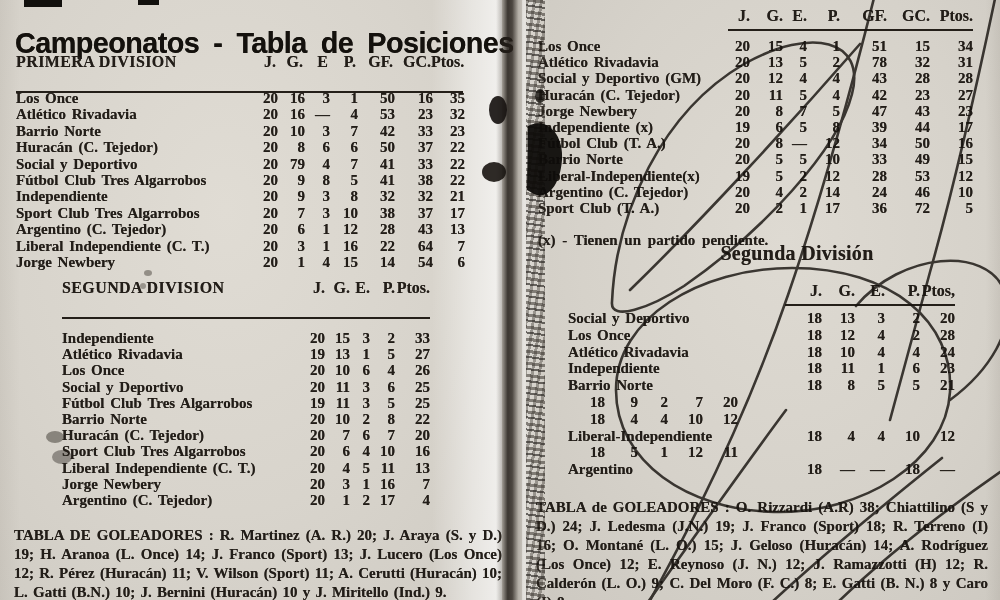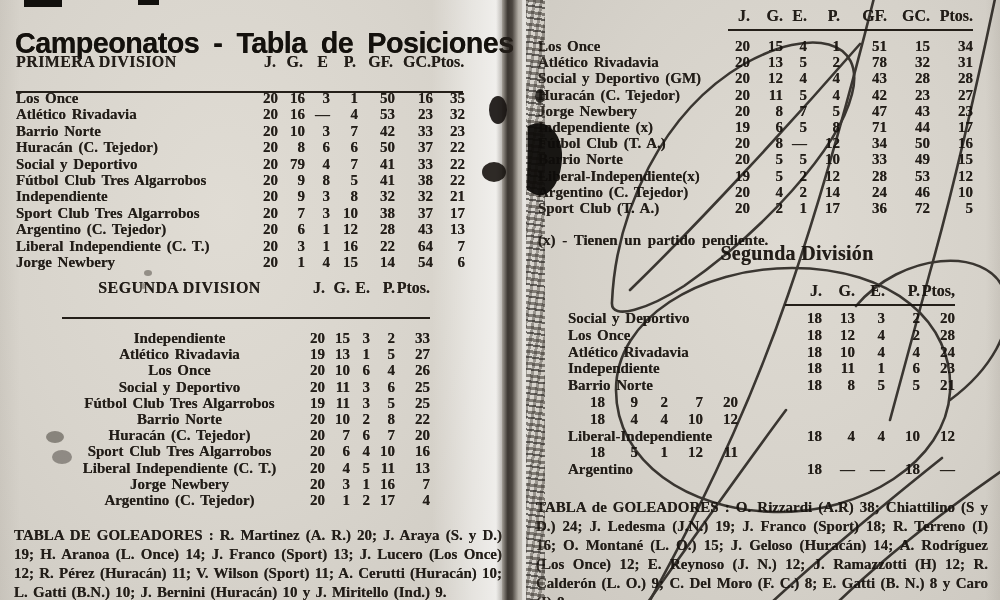--- a/index.html
+++ b/index.html
@@ -51,21 +51,21 @@
   .trow{display:flex;align-items:baseline;white-space:nowrap;}
   .trow .name{flex:0 0 auto;text-align:left;word-spacing:2px;overflow:visible;}
   .cell{flex:0 0 auto;text-align:right;}
   
   .lp1 .name{width:237px;}
   .lp1 .c0{width:25px}.lp1 .c1{width:27px}.lp1 .c2{width:25px}.lp1 .c3{width:28px}
   .lp1 .c4{width:37px}.lp1 .c5{width:38px}.lp1 .c6{width:32px}
   #lp1-rows{left:16px;top:90px;font:700 15px/16.4px "Liberation Serif",serif;}
   #lp1-head{left:16px;top:52px;width:447px;}
   
-  .lp2 .name{width:235px;text-align:center;}
+  .lp2 .name{width:235px;}
   .lp2 .c0{width:28px}.lp2 .c1{width:25px}.lp2 .c2{width:20px}.lp2 .c3{width:25px}.lp2 .c4{width:35px}
   #lp2-rows{left:62px;top:330px;font:700 15px/16.2px "Liberation Serif",serif;}
   #lp2-head{left:62px;top:278px;width:368px;}
   
   .rp1 .name{width:190px;}
   .rp1 .c0{width:22px}.rp1 .c1{width:33px}.rp1 .c2{width:24px}.rp1 .c3{width:33px}
   .rp1 .c4{width:47px}.rp1 .c5{width:43px}.rp1 .c6{width:43px}
   #rp1-rows{left:16px;top:38px;font:700 15px/16.2px "Liberation Serif",serif;}
   #rp1-head{left:206px;top:6px;width:245px;}
   
@@ -377,21 +377,21 @@
         <span class="cell c4">47</span>
         <span class="cell c5">43</span>
         <span class="cell c6">23</span>
       </div>
       <div class="trow">
         <span class="name">Independiente (x)</span>
         <span class="cell c0">19</span>
         <span class="cell c1">6</span>
         <span class="cell c2">5</span>
         <span class="cell c3">8</span>
-        <span class="cell c4">71</span>
+        <span class="cell c4">39</span>
         <span class="cell c5">44</span>
         <span class="cell c6">17</span>
       </div>
       <div class="trow">
         <span class="name">Fútbol Club (T. A.)</span>
         <span class="cell c0">20</span>
         <span class="cell c1">8</span>
         <span class="cell c2">—</span>
         <span class="cell c3">12</span>
         <span class="cell c4">34</span>

